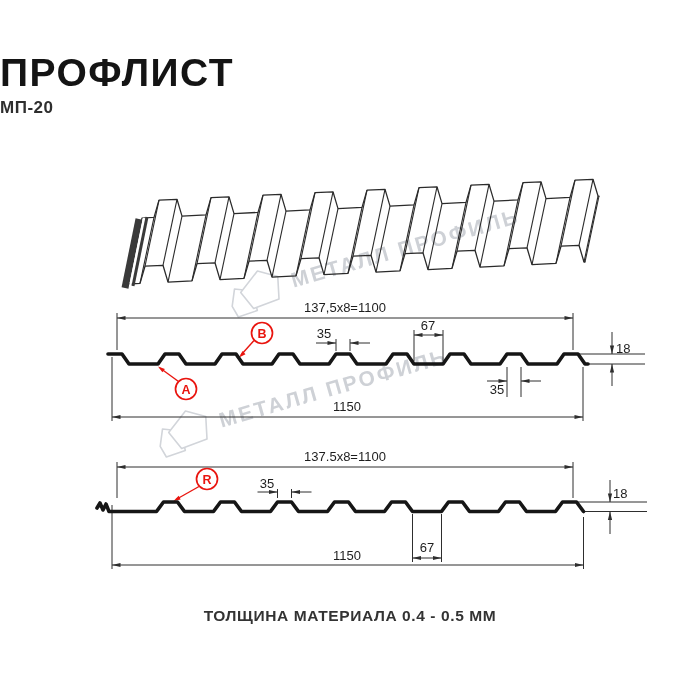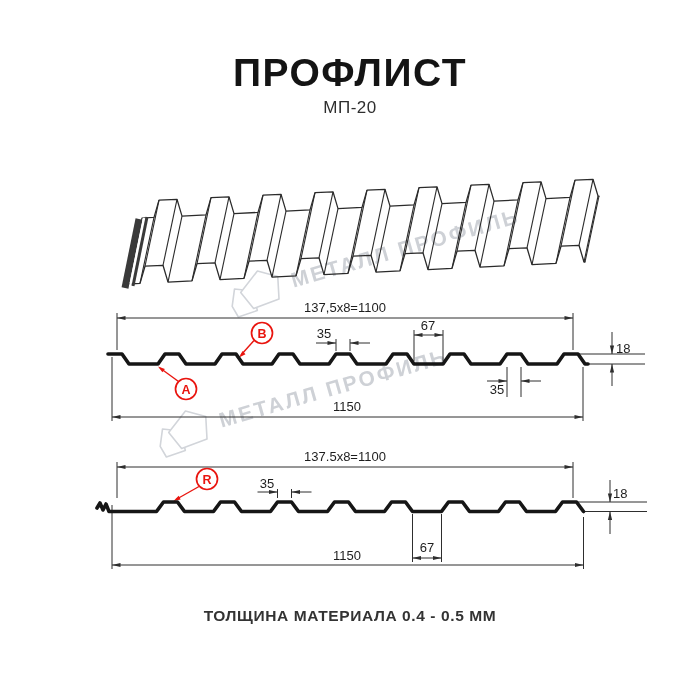--- a/index.html
+++ b/index.html
@@ -1,20 +1,20 @@
 <!DOCTYPE html>
 <html><head>
 <meta charset="utf-8">
 <style>
   html,body{margin:0;padding:0;background:#fff;}
   .page{position:relative;width:700px;height:700px;background:#ffffff;overflow:hidden;
         font-family:"Liberation Sans", sans-serif;}
-  header{position:absolute;top:54px;left:0;width:700px;text-align:center;z-index:3;}
+  header{position:absolute;top:54px;left:0;width:700px;text-align:left;z-index:3;}
   .title{font-size:39px;font-weight:bold;letter-spacing:1.5px;color:#141414;line-height:38px;}
-  .subtitle{margin-top:6px;font-size:17px;font-weight:normal;letter-spacing:.5px;color:#2e2e2e;}
+  .subtitle{margin-top:6px;font-size:17px;font-weight:bold;letter-spacing:.5px;color:#2e2e2e;}
   footer{position:absolute;top:607px;left:0;width:700px;text-align:center;z-index:3;}
   .footnote{font-size:15.5px;font-weight:bold;letter-spacing:.6px;color:#333;}
   .wm{position:absolute;display:flex;align-items:center;gap:10px;z-index:1;
       transform-origin:0 0;transform:rotate(-16deg);white-space:nowrap;}
   .wm1{left:222px;top:278px;}
   .wm2{left:150px;top:418px;}
   .wm-text{font-size:21px;font-weight:bold;letter-spacing:2.5px;color:#ced1d6;}
   svg.drawing{position:absolute;left:0;top:0;z-index:2;}
   .dim{font-size:13px;fill:#1e1e1e;font-family:"Liberation Sans",sans-serif;}
   .mid{text-anchor:middle;}

